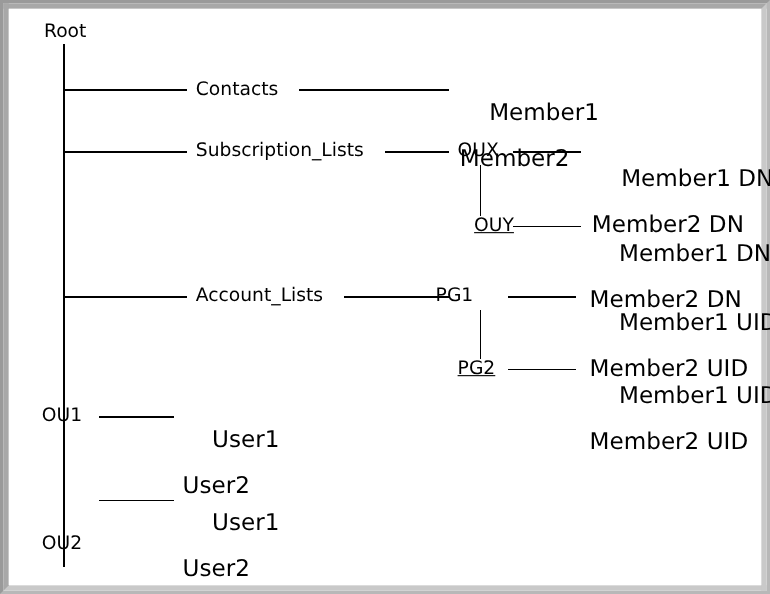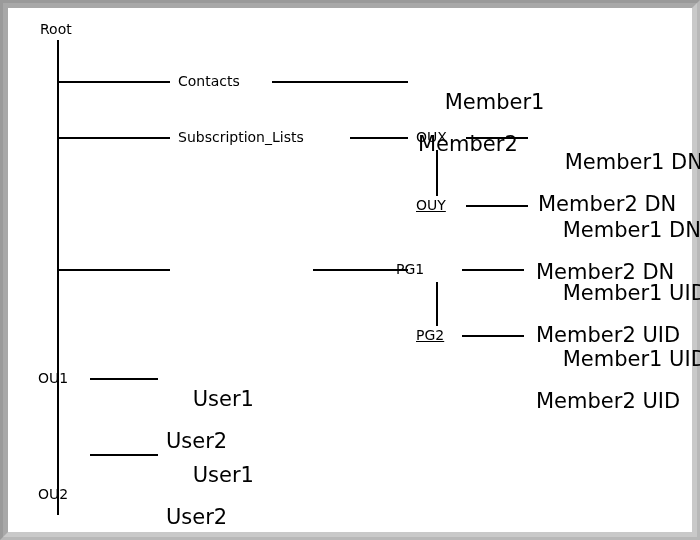--- a/index.html
+++ b/index.html
@@ -58,21 +58,21 @@
     position: absolute;
     left: 0; top: 0;
     width: 700px;
     height: 540px;
   }
   .node-label {
     position: absolute;
     white-space: pre;
     color: #000000;
     font-family: "DejaVu Sans", sans-serif;
-    font-size: 14px;
+    font-size: 17px;
     line-height: 21px;
     letter-spacing: 0px;
   }
   .leaf-label {
     position: absolute;
     white-space: pre;
     color: #000000;
     font-family: "DejaVu Sans", sans-serif;
     font-size: 21px;
     line-height: 21px;
@@ -127,22 +127,23 @@
   </svg>
 
   <div class="node-label" style="left:40px; top:19px;">Root</div>
 
   <div class="node-label" style="left:178px; top:71px;">Contacts</div>
 
   <div class="node-label" style="left:178px; top:127px;">Subscription_Lists</div>
 
   <div class="node-label" style="left:416px; top:127px;">OUX</div>
 
-  <div class="node-label" style="left:416px; top:195px;text-decoration:underline;">OUY</div>
+  <div class="node-label" style="left:431px; top:195px;text-decoration:underline;">OUY</div>
 
+  <div class="node-label" style="left:178px; top:259px;">Account_Lists</div>
 
   <div class="node-label" style="left:396px; top:259px;">PG1</div>
 
   <div class="node-label" style="left:416px; top:325px;text-decoration:underline;">PG2</div>
 
   <div class="node-label" style="left:38px; top:368px;text-align:center;">OU1</div>
 
   <div class="node-label" style="left:38px; top:444px;margin-top:40px;">OU2</div>
 
   <div class="leaf-label" style="left:418px; top:71px;">

